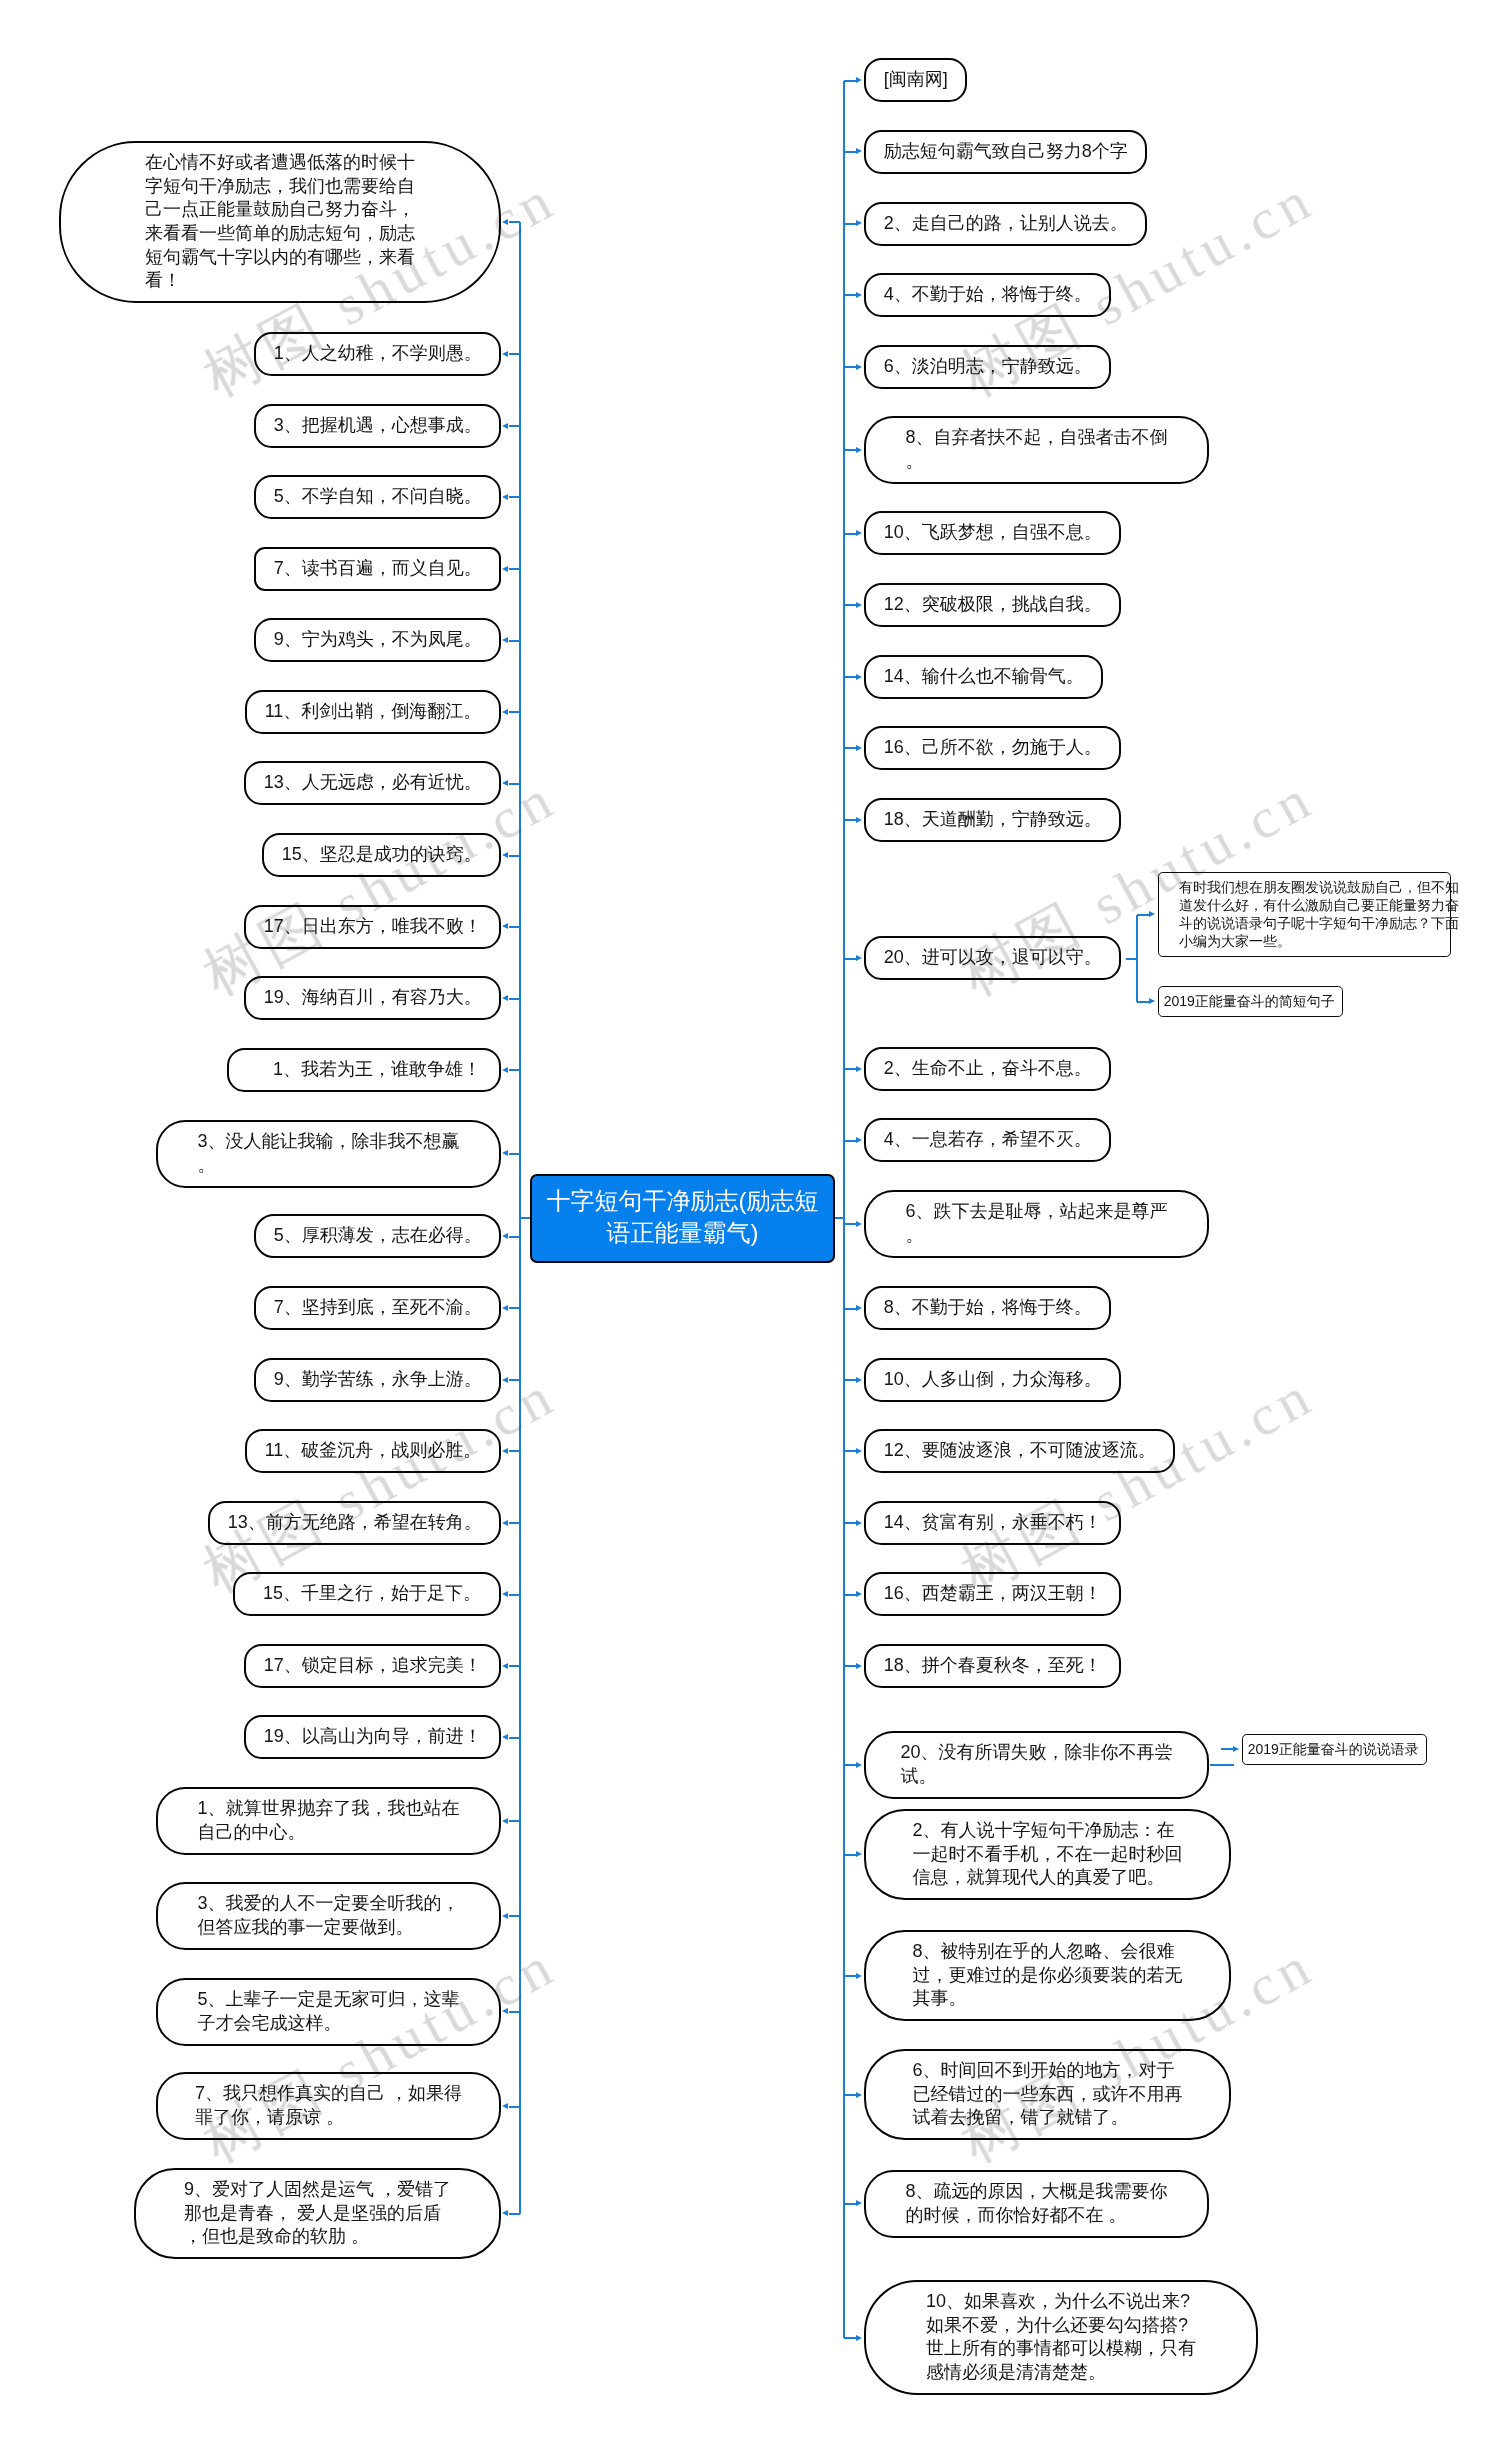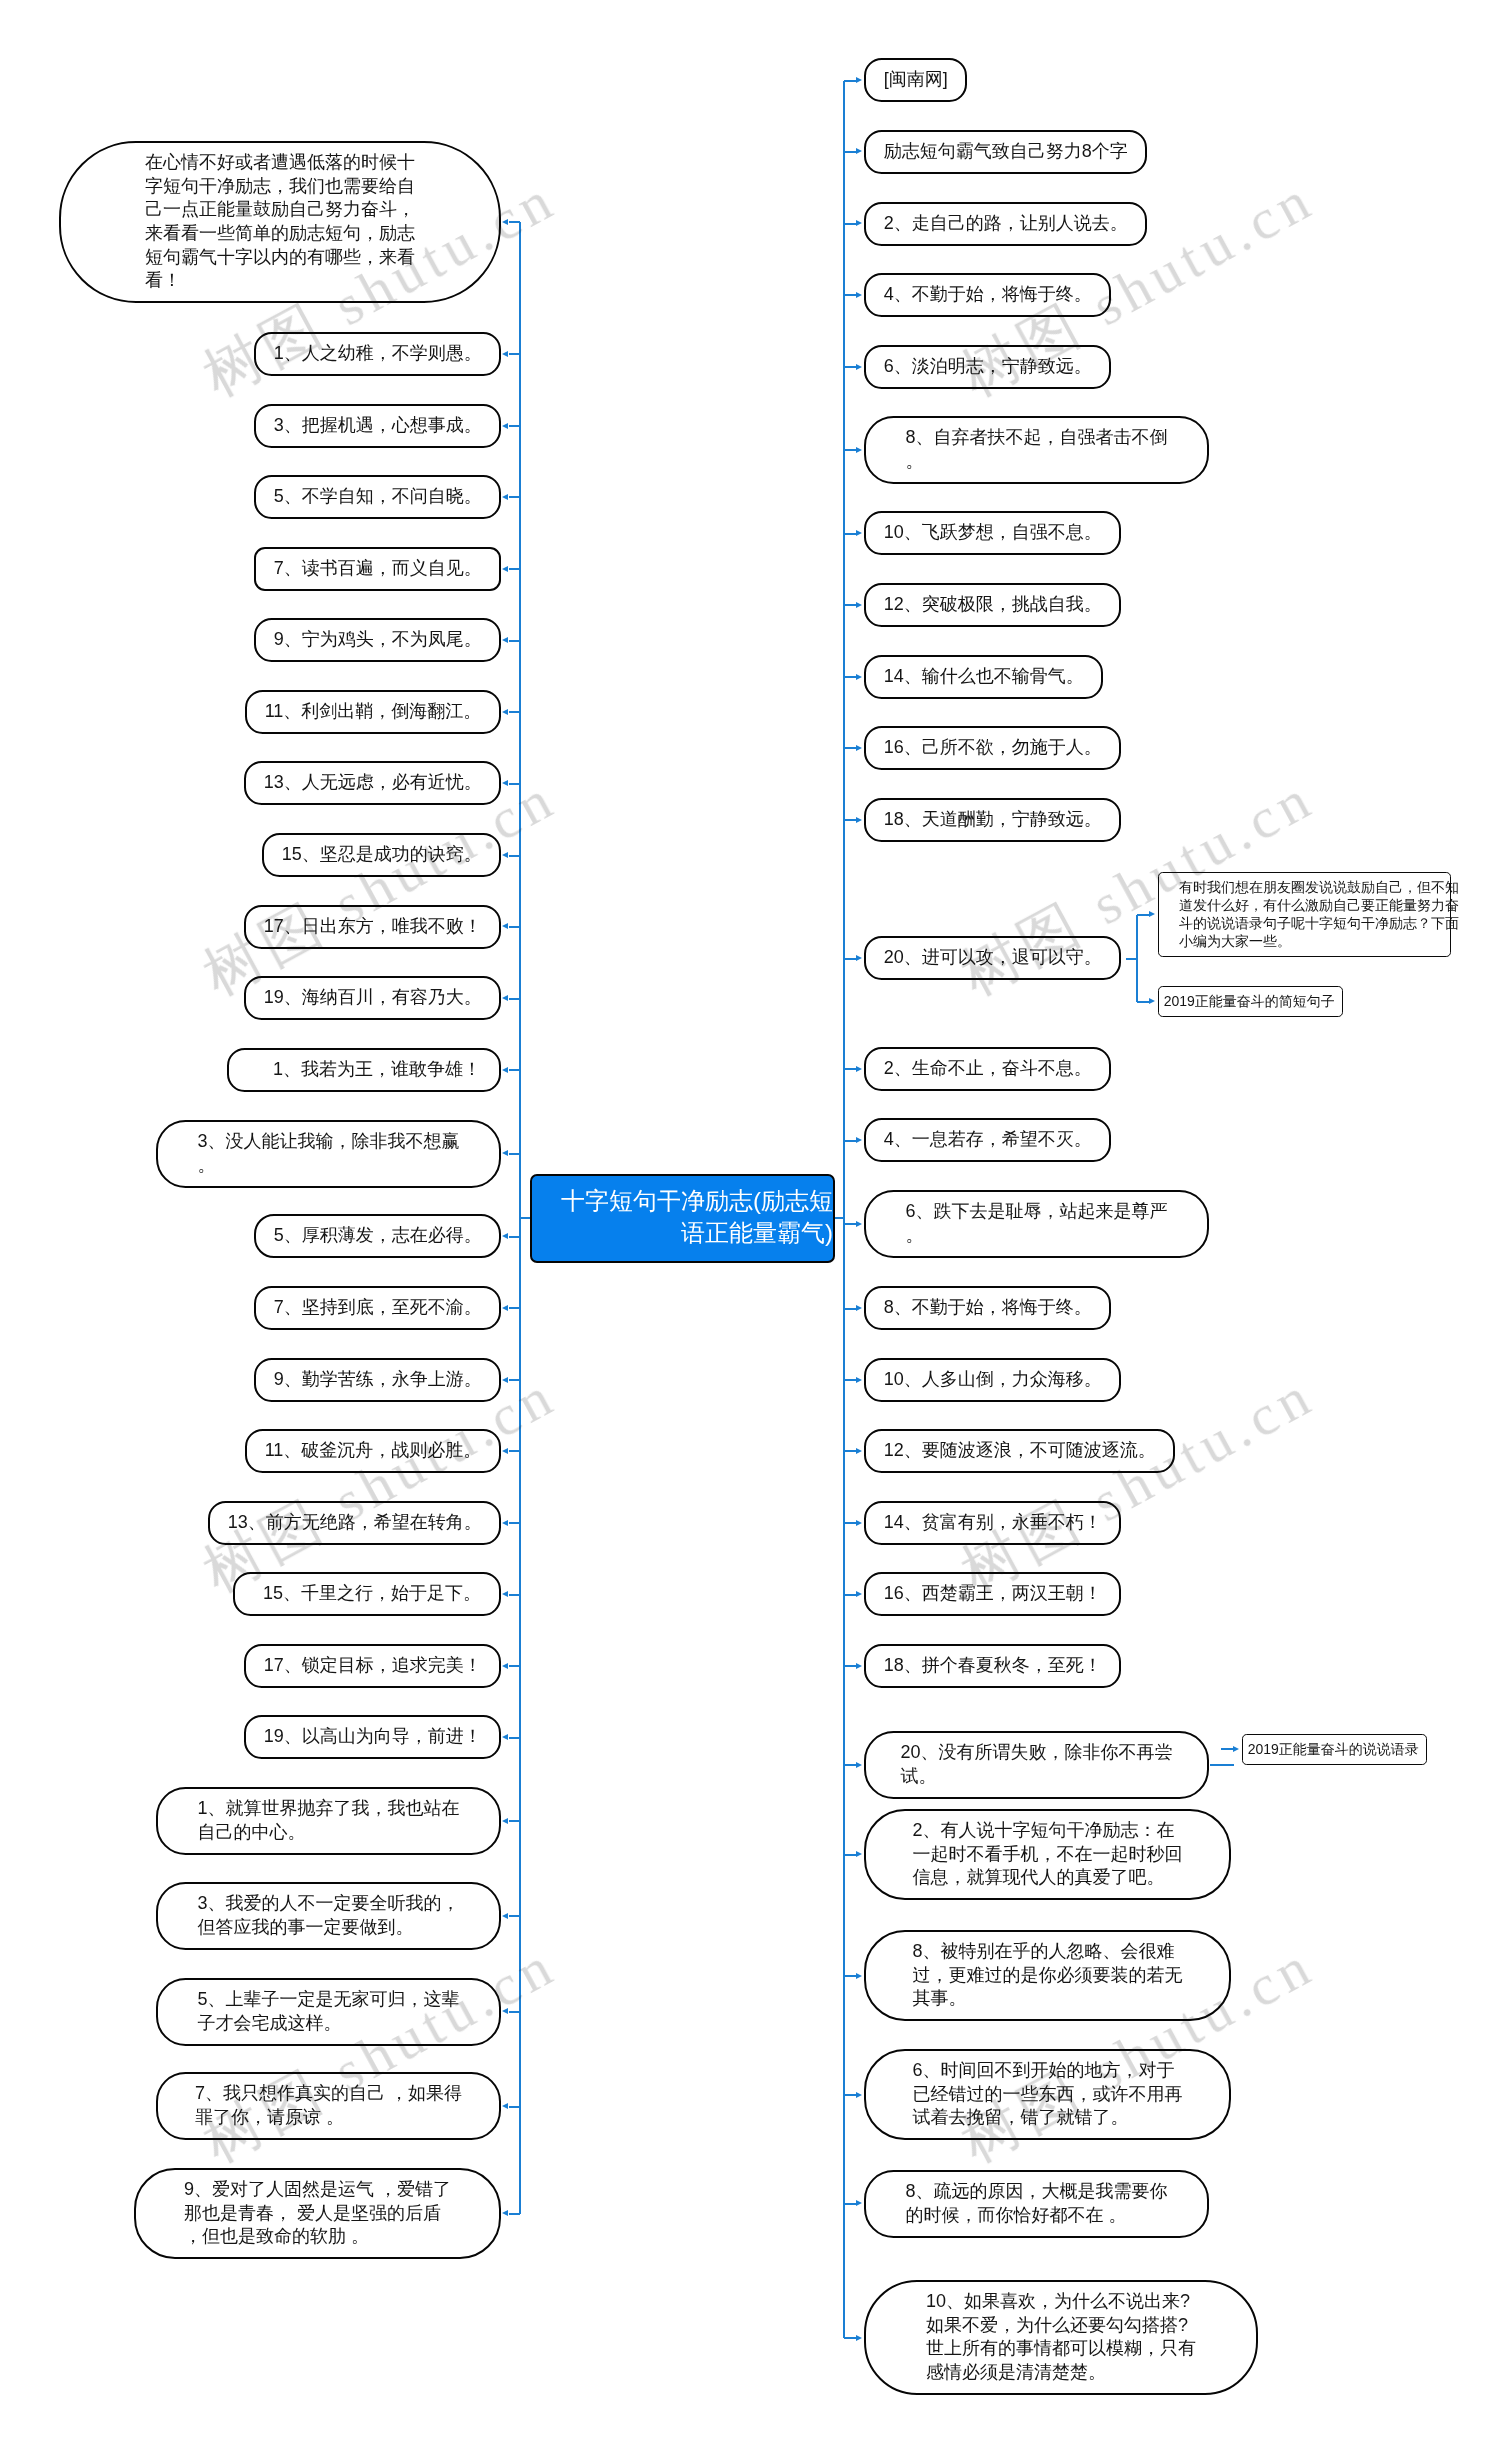--- a/index.html
+++ b/index.html
@@ -30,21 +30,21 @@
         border-radius:23.6px;background:#fff;font-size:18px;line-height:23.6px;
         color:#151515;text-align:center;padding:8.2px 17.7px;z-index:4;
         font-family:"Liberation Sans", sans-serif;}
   .node .tb{display:inline-block;text-align:left;}
   .node .ln{display:block;white-space:pre;}
   .lnode{right:1008px;}          
   .rnode{left:864px;}
   .root{position:absolute;left:530px;top:1174px;width:305px;height:89px;
         box-sizing:border-box;border:2.9px solid #050505;border-radius:7px;
         background:#0680ed;color:#fff;font-size:24px;line-height:32px;
-        text-align:right;padding:8.8px 0;z-index:4;
+        text-align:center;padding:8.8px 0;z-index:4;
         font-family:"Liberation Sans", sans-serif;}
   .root .ln{display:block;white-space:pre;}
   .detail{position:absolute;box-sizing:border-box;border:1.5px solid #0a0a0a;
           border-radius:4.7px;background:#fff;font-size:14px;line-height:18px;
           color:#151515;text-align:left;padding:5.3px 4.7px;z-index:4;
           font-family:"Liberation Sans", sans-serif;}
   .detail .ln{display:block;white-space:pre;}
 </style>
 </head>
 <body>

